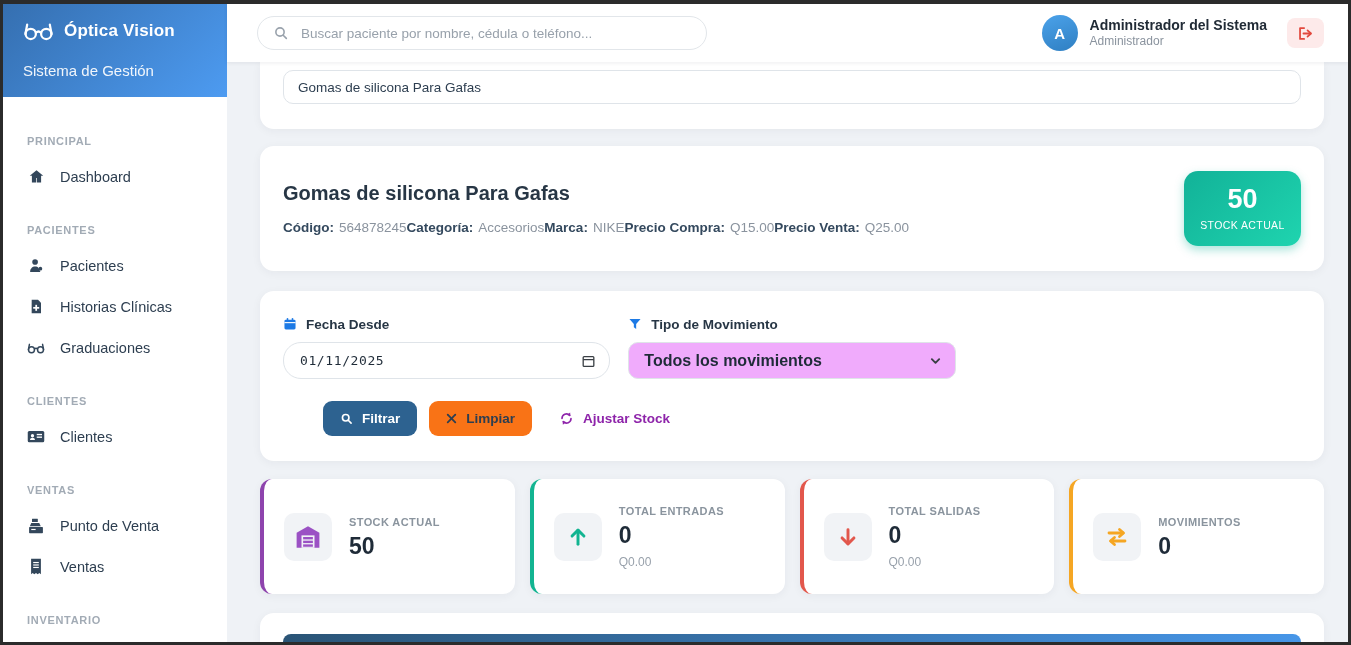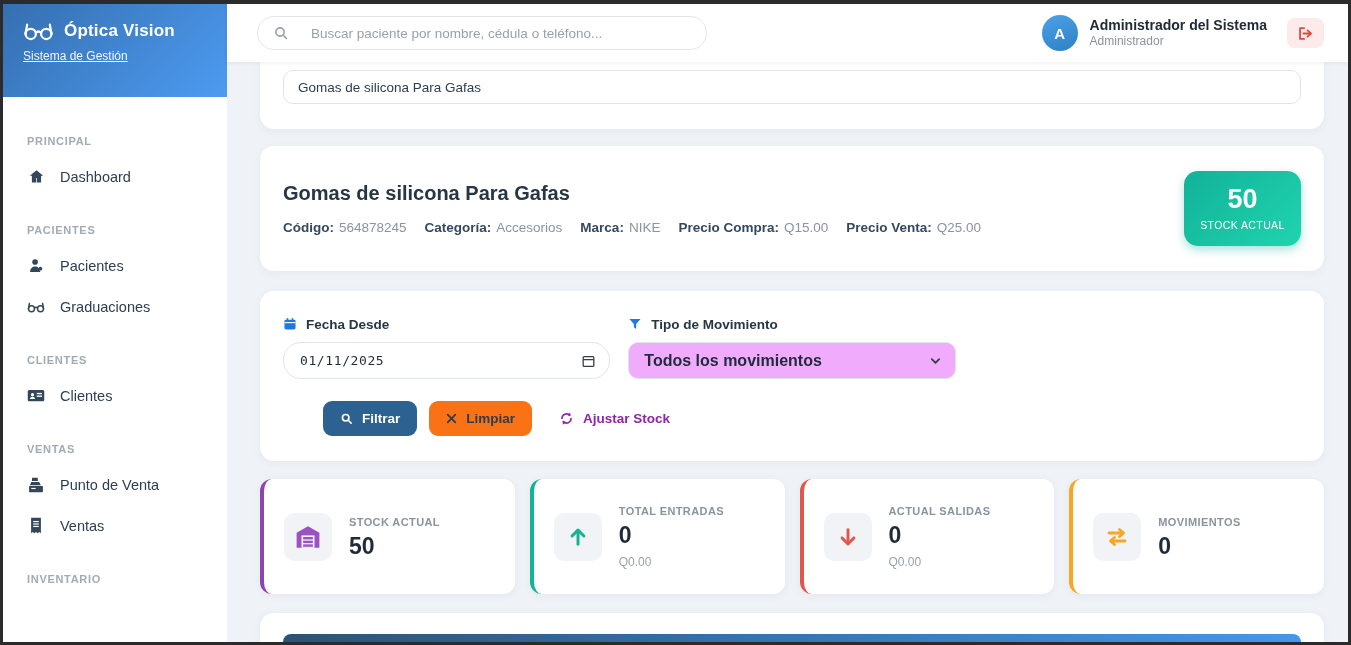--- a/index.html
+++ b/index.html
@@ -14,21 +14,21 @@
   
   .sidebar { width: 224px; flex: 0 0 224px; background: #fff; display: flex; flex-direction: column; }
   .sidebar-header {
     height: 93px; padding: 17px 20px 0;
     background: linear-gradient(135deg, #356fb0 0%, #4d9bf1 100%);
     color: #fff;
   }
   .brand-row { display: flex; align-items: center; gap: 10px; }
   .brand-icon svg { display: block; }
   .brand-title { font-size: 17px; font-weight: 700; letter-spacing: .2px; }
-  .brand-sub { font-size: 12px; margin-top: 8px; opacity: .92; text-decoration: underline; }
+  .brand-sub { font-size: 15px; margin-top: 21px; opacity: .92; }
 
   .nav { padding-top: 26px; overflow: hidden; }
   .sec-title {
     font-size: 11px; font-weight: 700; color: #a2abb5; letter-spacing: .7px;
     margin: 27px 24px 9px;
   }
   .sec-title.first { margin-top: 12px; }
   .nav-item {
     display: flex; align-items: center; gap: 15px;
     height: 41px; padding: 0 24px;
@@ -38,21 +38,21 @@
 
   
   .main { flex: 1; display: flex; flex-direction: column; min-width: 0; }
   .topbar {
     height: 58px; flex: 0 0 58px; background: #fff;
     display: flex; align-items: center; padding: 0 24px 0 30px;
     box-shadow: 0 1px 4px rgba(20,30,50,.08); position: relative; z-index: 3;
   }
   .search {
     flex: 0 0 450px; height: 34px; border: 1px solid #e2e6ea; border-radius: 17px;
-    display: flex; align-items: center; gap: 20px; padding: 0 15px; color: #99a2ac; background: #fff;
+    display: flex; align-items: center; gap: 10px; padding: 0 15px; color: #99a2ac; background: #fff;
   }
   .search input {
     border: none; outline: none; flex: 1; font-size: 13.5px; color: #57606a;
     font-family: "Liberation Sans", sans-serif; background: transparent;
   }
   .search input::placeholder { color: #98a1ab; }
   .user { margin-left: auto; display: flex; align-items: center; gap: 12px; }
   .avatar {
     width: 36px; height: 36px; border-radius: 50%;
     background: linear-gradient(160deg, #4ba2ea, #2f7fc2);
@@ -72,21 +72,21 @@
 
   .card-top { border-radius: 0 0 14px 14px; padding: 8px 23px 25px; margin-bottom: 17px; }
   .text-input {
     width: 100%; height: 34px; border: 1px solid #dfe4e9; border-radius: 10px;
     padding: 0 14px; font-size: 13.5px; color: #2d3e50; outline: none;
     font-family: "Liberation Sans", sans-serif;
   }
 
   .product-card { height: 125px; padding: 0 23px; display: flex; align-items: center; justify-content: space-between; margin-bottom: 20px; }
   .prod-title { margin: 0 0 15px; font-size: 20px; font-weight: 700; color: #273645; }
-  .meta { display: flex; gap: 18px; font-size: 13.5px; white-space: nowrap; margin-top: 9px; }
+  .meta { display: flex; font-size: 13.5px; white-space: nowrap; margin-top: 9px; }
   .meta-item b { color: #34495e; margin-right: 5px; font-weight: 700; }
   .meta-item .val { color: #8a939e; }
   .stock-badge {
     width: 117px; height: 75px; border-radius: 14px;
     background: linear-gradient(135deg, #12b298, #1fd4af);
     color: #fff; display: flex; flex-direction: column; align-items: center; justify-content: center;
     box-shadow: 0 4px 10px rgba(18,178,152,.35);
   }
   .sb-num { font-size: 27px; font-weight: 700; line-height: 1; }
   .sb-label { font-size: 10.5px; margin-top: 6px; letter-spacing: .4px; }
@@ -172,20 +172,30 @@
       <div class="sec-title">PACIENTES</div>
       <div class="nav-item">
         <span class="ni">
           <svg width="17" height="17" viewBox="0 0 24 24" fill="currentColor">
               <circle cx="10" cy="7" r="4"></circle>
               <path d="M3 21 c0-4.8 3.2-7.5 7-7.5 2 0 3.8.7 5 2 l2.5 5.5 Z"></path>
               <circle cx="17.5" cy="16.5" r="2.6"></circle>
             </svg>
         </span>
         <span>Pacientes</span>
+      </div>
+      <div class="nav-item">
+        <span class="ni">
+          <svg width="16" height="17" viewBox="0 0 24 24">
+              <path fill="currentColor" d="M5.5 2 h9.5 l4.5 4.5 V22 H5.5 Z"></path>
+              <rect x="11" y="9.5" width="2.6" height="9" fill="#fff"></rect>
+              <rect x="7.8" y="12.7" width="9" height="2.6" fill="#fff"></rect>
+            </svg>
+        </span>
+        <span>Historias Clínicas</span>
       </div>
       <div class="nav-item">
         <span class="ni">
           <svg width="19" height="14" viewBox="0 0 32 20" fill="none" stroke="currentColor" stroke-width="2.6" stroke-linecap="round">
             <path d="M2.5 13 L4.3 3.5"></path>
               <path d="M29.5 13 L27.7 3.5"></path>
             <circle cx="8" cy="13" r="5.3"></circle>
               <circle cx="24" cy="13" r="5.3"></circle>
             <path d="M13.3 11.8 q2.7 -2.6 5.4 0"></path>
           </svg>
@@ -398,21 +408,21 @@
           </div>
         </div>
         <div class="stat-card acc-2">
           <div class="s-icon">
             <svg width="22" height="22" viewBox="0 0 24 24" fill="none" stroke="currentColor" stroke-width="3.2" stroke-linecap="round" stroke-linejoin="round">
                 <path d="M12 4 V19"></path>
                 <path d="M5.5 13 L12 19.5 L18.5 13"></path>
               </svg>
           </div>
           <div>
-            <div class="s-label">ACTUAL SALIDAS</div>
+            <div class="s-label">TOTAL SALIDAS</div>
             <div class="s-value">0</div>
             <div class="s-sub">Q0.00</div>
           </div>
         </div>
         <div class="stat-card acc-3">
           <div class="s-icon">
             <svg width="24" height="20" viewBox="0 0 24 20" fill="none" stroke="currentColor" stroke-width="2.8" stroke-linecap="round" stroke-linejoin="round">
                 <path d="M4 6 H18"></path>
                 <path d="M14.5 2.5 L18.5 6 L14.5 9.5"></path>
                 <path d="M20 14 H6"></path>

